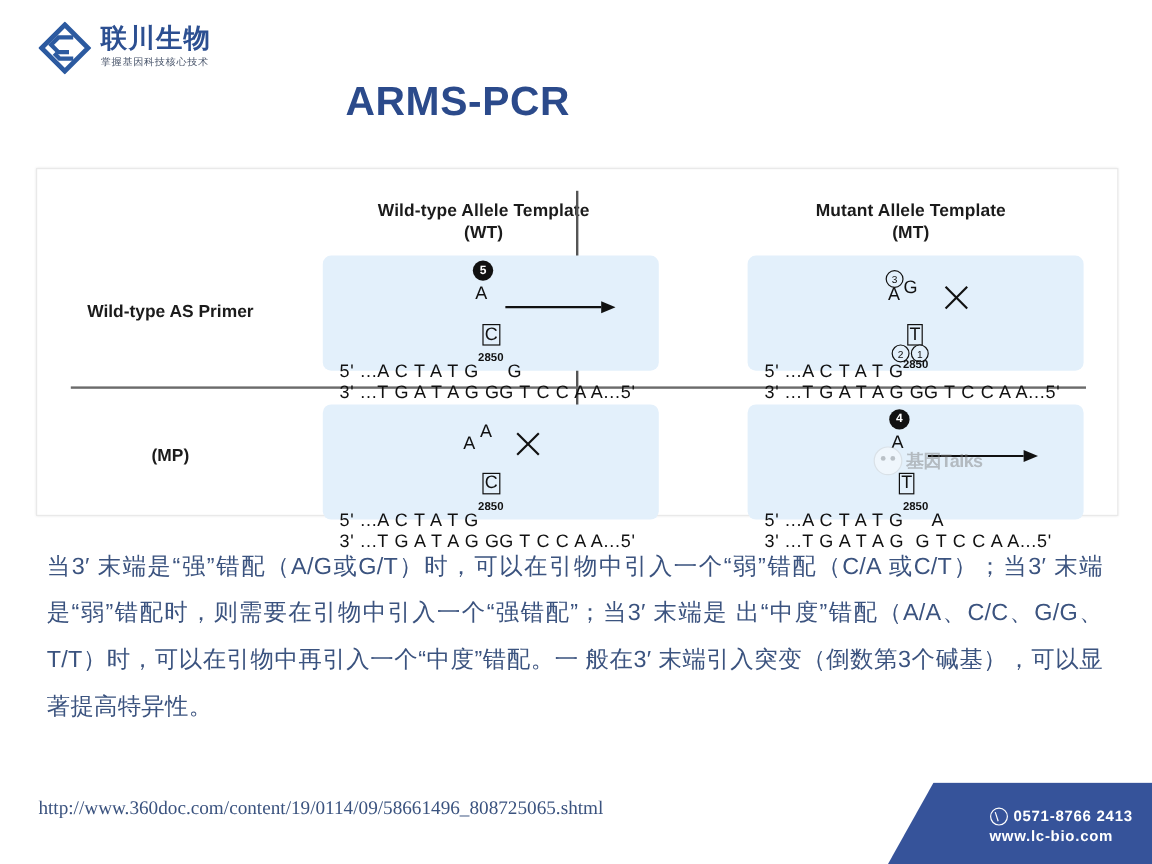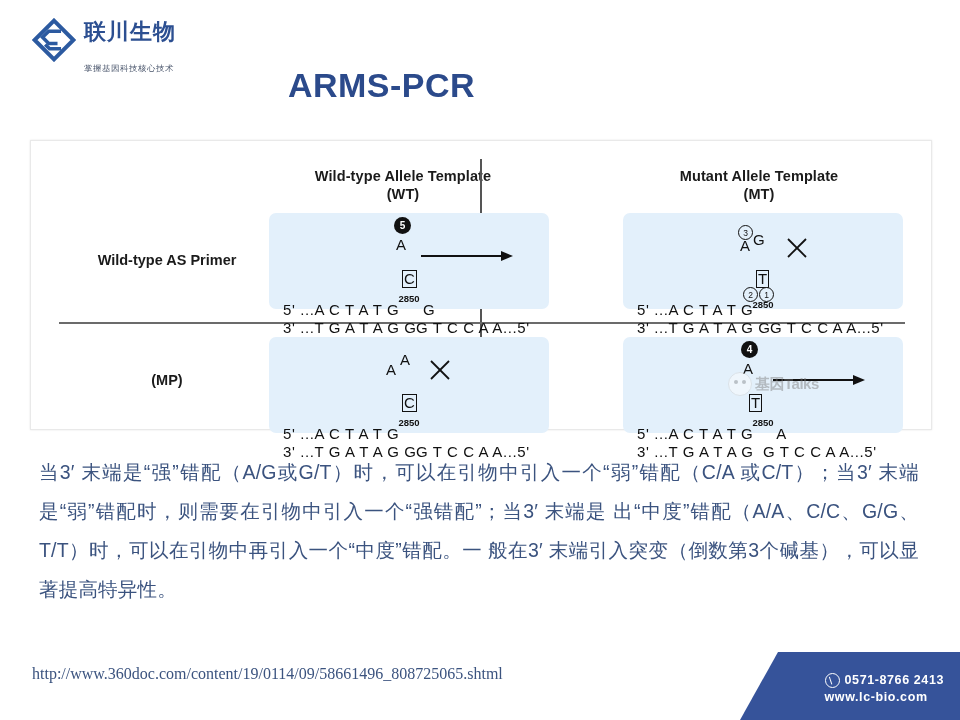--- a/index.html
+++ b/index.html
@@ -7,21 +7,21 @@
     width:960px;height:720px;
     background:#ffffff;
     font-family:"Liberation Sans","DejaVu Sans",sans-serif;
     overflow:hidden;position:relative;
   }
   
   #logo-block{position:absolute;left:32px;top:18px;display:flex;align-items:flex-start;}
   #logo-mark{width:44px;height:44px;flex:0 0 auto;}
   #logo-text{margin-left:8px;display:flex;flex-direction:column;justify-content:center;padding-top:2px;}
   #logo-name{font-size:22px;font-weight:bold;color:#2c4f91;letter-spacing:1px;line-height:1.05;}
-  #logo-tagline{font-size:8.5px;color:#49556b;letter-spacing:.5px;margin-top:20px;transform:scaleY(.95);}
+  #logo-tagline{font-size:8.5px;color:#49556b;letter-spacing:.5px;margin-top:3px;transform:scaleY(.95);}
 
   #page-title{
     position:absolute;left:0;top:66px;width:763px;text-align:center;
     font-size:34px;font-weight:bold;color:#2b4a8b;letter-spacing:.5px;
   }
 
   
   #figure-card{
     position:absolute;left:30px;top:140px;width:900px;height:288px;
     background:#ffffff;border:1px solid #e9e9e9;
@@ -32,21 +32,21 @@
     line-height:1.25;letter-spacing:.1px;
   }
   #head-wt{left:222px;top:26px;width:300px;}
   #head-mt{left:578px;top:26px;width:300px;}
 
   #v-divider{position:absolute;left:449px;top:18px;width:2px;height:256px;background:#555;}
   #h-divider{position:absolute;left:28px;top:181px;width:846px;height:2px;background:#6b6b6b;}
 
   .row-label{
     position:absolute;text-align:center;font-size:14.5px;font-weight:bold;color:#1b1b1b;
-    line-height:1.3;width:220px;left:26px;
+    line-height:1.3;width:220px;left:1px;
   }
   #label-wp{top:110px;}
   #label-mp{top:230px;}
 
   
   .seq-panel{
     position:absolute;background:#e3f0fb;border-radius:7px;
     font-family:"Liberation Sans","DejaVu Sans",sans-serif;
   }
   #panel-wt-wp{left:238px;top:72px;width:280px;height:96px;}

